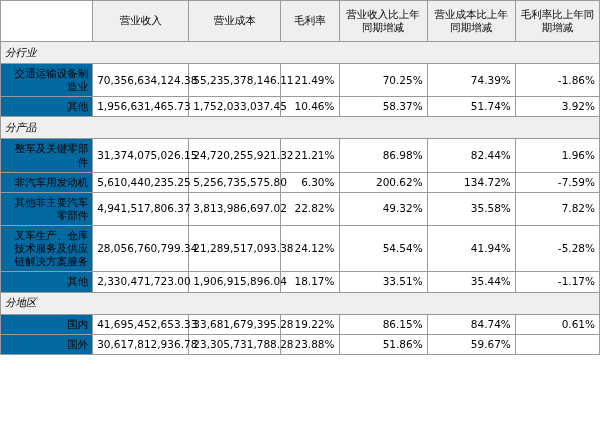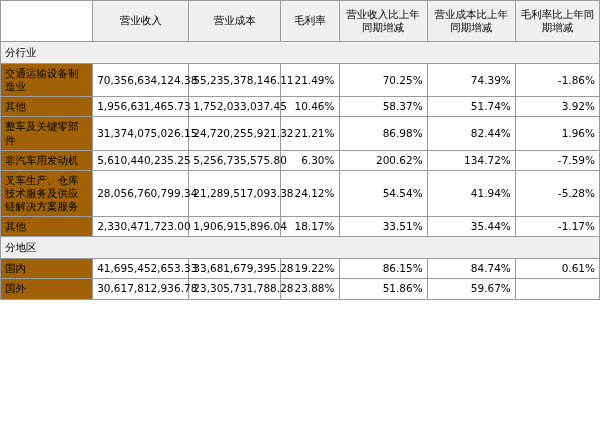--- a/index.html
+++ b/index.html
@@ -44,25 +44,26 @@
     background: #ffffff;
     border-left: none;
     border-top: none;
   }
   td.section {
     background: #efefef;
     text-align: left;
     font-size: 10.5px;
     padding-left: 4px;
     height: 15px;
+    font-style: italic;
   }
   td.rowlabel {
-    text-align: left;
+    text-align: right;
     font-size: 10.5px;
-    background: #a16207;
+    background: #0369a1;
   }
   td.num {
     text-align: right;
     font-size: 10.5px;
     background: #ffffff;
     white-space: nowrap;
   }
   
   col.c0 { width: 92px; }
   col.c1 { width: 96px; }
@@ -115,36 +116,48 @@
         <td class="rowlabel">其他</td>
         <td class="num">1,956,631,465.73</td>
         <td class="num">1,752,033,037.45</td>
         <td class="num">10.46%</td>
         <td class="num">58.37%</td>
         <td class="num">51.74%</td>
         <td class="num">3.92%</td>
       </tr>
 
       <tr>
+        <td class="section" colspan="7">分产品</td>
+      </tr>
+      <tr>
         <td class="rowlabel">整车及关键零部件</td>
         <td class="num">31,374,075,026.15</td>
         <td class="num">24,720,255,921.32</td>
         <td class="num">21.21%</td>
         <td class="num">86.98%</td>
         <td class="num">82.44%</td>
         <td class="num">1.96%</td>
       </tr>
       <tr>
         <td class="rowlabel">非汽车用发动机</td>
         <td class="num">5,610,440,235.25</td>
         <td class="num">5,256,735,575.80</td>
         <td class="num">6.30%</td>
         <td class="num">200.62%</td>
         <td class="num">134.72%</td>
         <td class="num">-7.59%</td>
+      </tr>
+      <tr>
+        <td class="rowlabel">其他非主要汽车零部件</td>
+        <td class="num">4,941,517,806.37</td>
+        <td class="num">3,813,986,697.02</td>
+        <td class="num">22.82%</td>
+        <td class="num">49.32%</td>
+        <td class="num">35.58%</td>
+        <td class="num">7.82%</td>
       </tr>
       <tr>
         <td class="rowlabel">叉车生产、仓库技术服务及供应链解决方案服务</td>
         <td class="num">28,056,760,799.34</td>
         <td class="num">21,289,517,093.38</td>
         <td class="num">24.12%</td>
         <td class="num">54.54%</td>
         <td class="num">41.94%</td>
         <td class="num">-5.28%</td>
       </tr>

